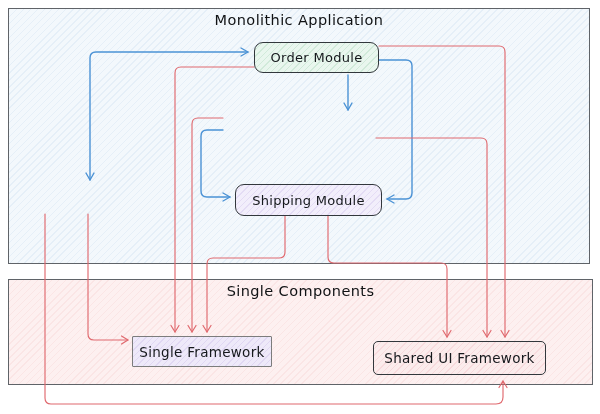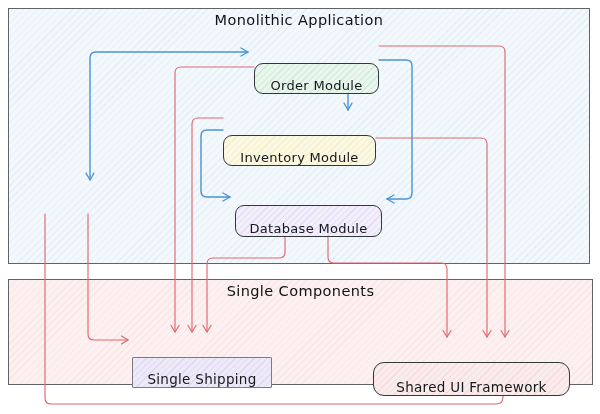--- a/index.html
+++ b/index.html
@@ -26,37 +26,36 @@
   }
   .container-title{
     position:absolute;left:0;right:0;top:3px;
     text-align:center;
     font-size:14.5px;letter-spacing:0.4px;
     color:#101214;
   }
   svg.wires{position:absolute;inset:0;z-index:5;}
   .node{
     position:absolute;z-index:10;
-    display:flex;align-items:flex-end;justify-content:center;
+    display:flex;align-items:center;justify-content:center;
     border:1.3px solid #32373c;border-radius:9px;
     box-sizing:border-box;
     font-size:13px;letter-spacing:0.3px;
     background-color:#fff;
-    margin-top:21px;
   }
   .node-hatch-green{background-image:repeating-linear-gradient(135deg, rgba(80,170,110,0.16) 0, rgba(80,170,110,0.16) 1px, transparent 1px, transparent 4.5px);}
   .node-hatch-yellow{background-image:repeating-linear-gradient(135deg, rgba(190,170,60,0.14) 0, rgba(190,170,60,0.14) 1px, transparent 1px, transparent 4.5px);}
   .node-hatch-purple{background-image:repeating-linear-gradient(135deg, rgba(140,110,205,0.14) 0, rgba(140,110,205,0.14) 1px, transparent 1px, transparent 4.5px);}
   .node-hatch-pink{background-image:repeating-linear-gradient(135deg, rgba(225,100,120,0.13) 0, rgba(225,100,120,0.13) 1px, transparent 1px, transparent 4.5px);}
   .node-order{left:254px;top:42px;width:125px;height:31px;}
   .node-inventory{left:223px;top:114px;width:153px;height:31px;}
   .node-shipping{left:235px;top:184px;width:147px;height:32px;}
   .node-customer{left:11px;top:181px;width:157px;height:32px;}
   .node-database{left:132px;top:336px;width:140px;height:31px;border-radius:1px;border:1.1px solid #7c7c7c;font-size:13.5px;}
-  .node-ui{left:373px;top:341px;width:197px;height:34px;border-radius:11px;font-size:13.5px;}
+  .node-ui{left:373px;top:341px;width:173px;height:34px;border-radius:5px;font-size:13.5px;}
 </style>
 </head>
 <body>
 
 <div class="stage">
 
   <div class="container container-monolithic">
     <div class="container-title">Monolithic Application</div>
   </div>
 
@@ -93,30 +92,27 @@
       <path d="M 376,138 L 481,138 Q 487,138 487,144 L 487,337" marker-end="url(#mr-end)"></path>
       <path d="M 328,216 L 328,257 Q 328,263 334,263 L 441,263 Q 447,263 447,269 L 447,337" marker-end="url(#mr-end)"></path>
       <path d="M 45,214 L 45,398 Q 45,404 51,404 L 496,404 Q 503,404 503,397 L 503,381" marker-end="url(#mr-end)"></path>
     </g>
   </svg>
 
   <div class="node node-order node-hatch-green" style="background-color: rgb(233, 246, 238);">
     <span>Order Module</span>
   </div>
 
-  <div class="node node-inventory node-hatch-yellow" style="background-color: rgb(252, 249, 227);">
-    <span>Inventory Module</span>
-  </div>
 
   <div class="node node-shipping node-hatch-purple" style="background-color: rgb(242, 238, 251);">
-    <span>Database Module</span>
+    <span>Shipping Module</span>
   </div>
 
 
   <div class="node node-database node-hatch-purple" style="background-color: rgb(238, 233, 249);">
-    <span>Single Shipping</span>
+    <span>Single Framework</span>
   </div>
 
   <div class="node node-ui node-hatch-pink" style="background-color: rgb(251, 236, 236);">
     <span>Shared UI Framework</span>
   </div>
 
 </div>
 
 </body></html>

